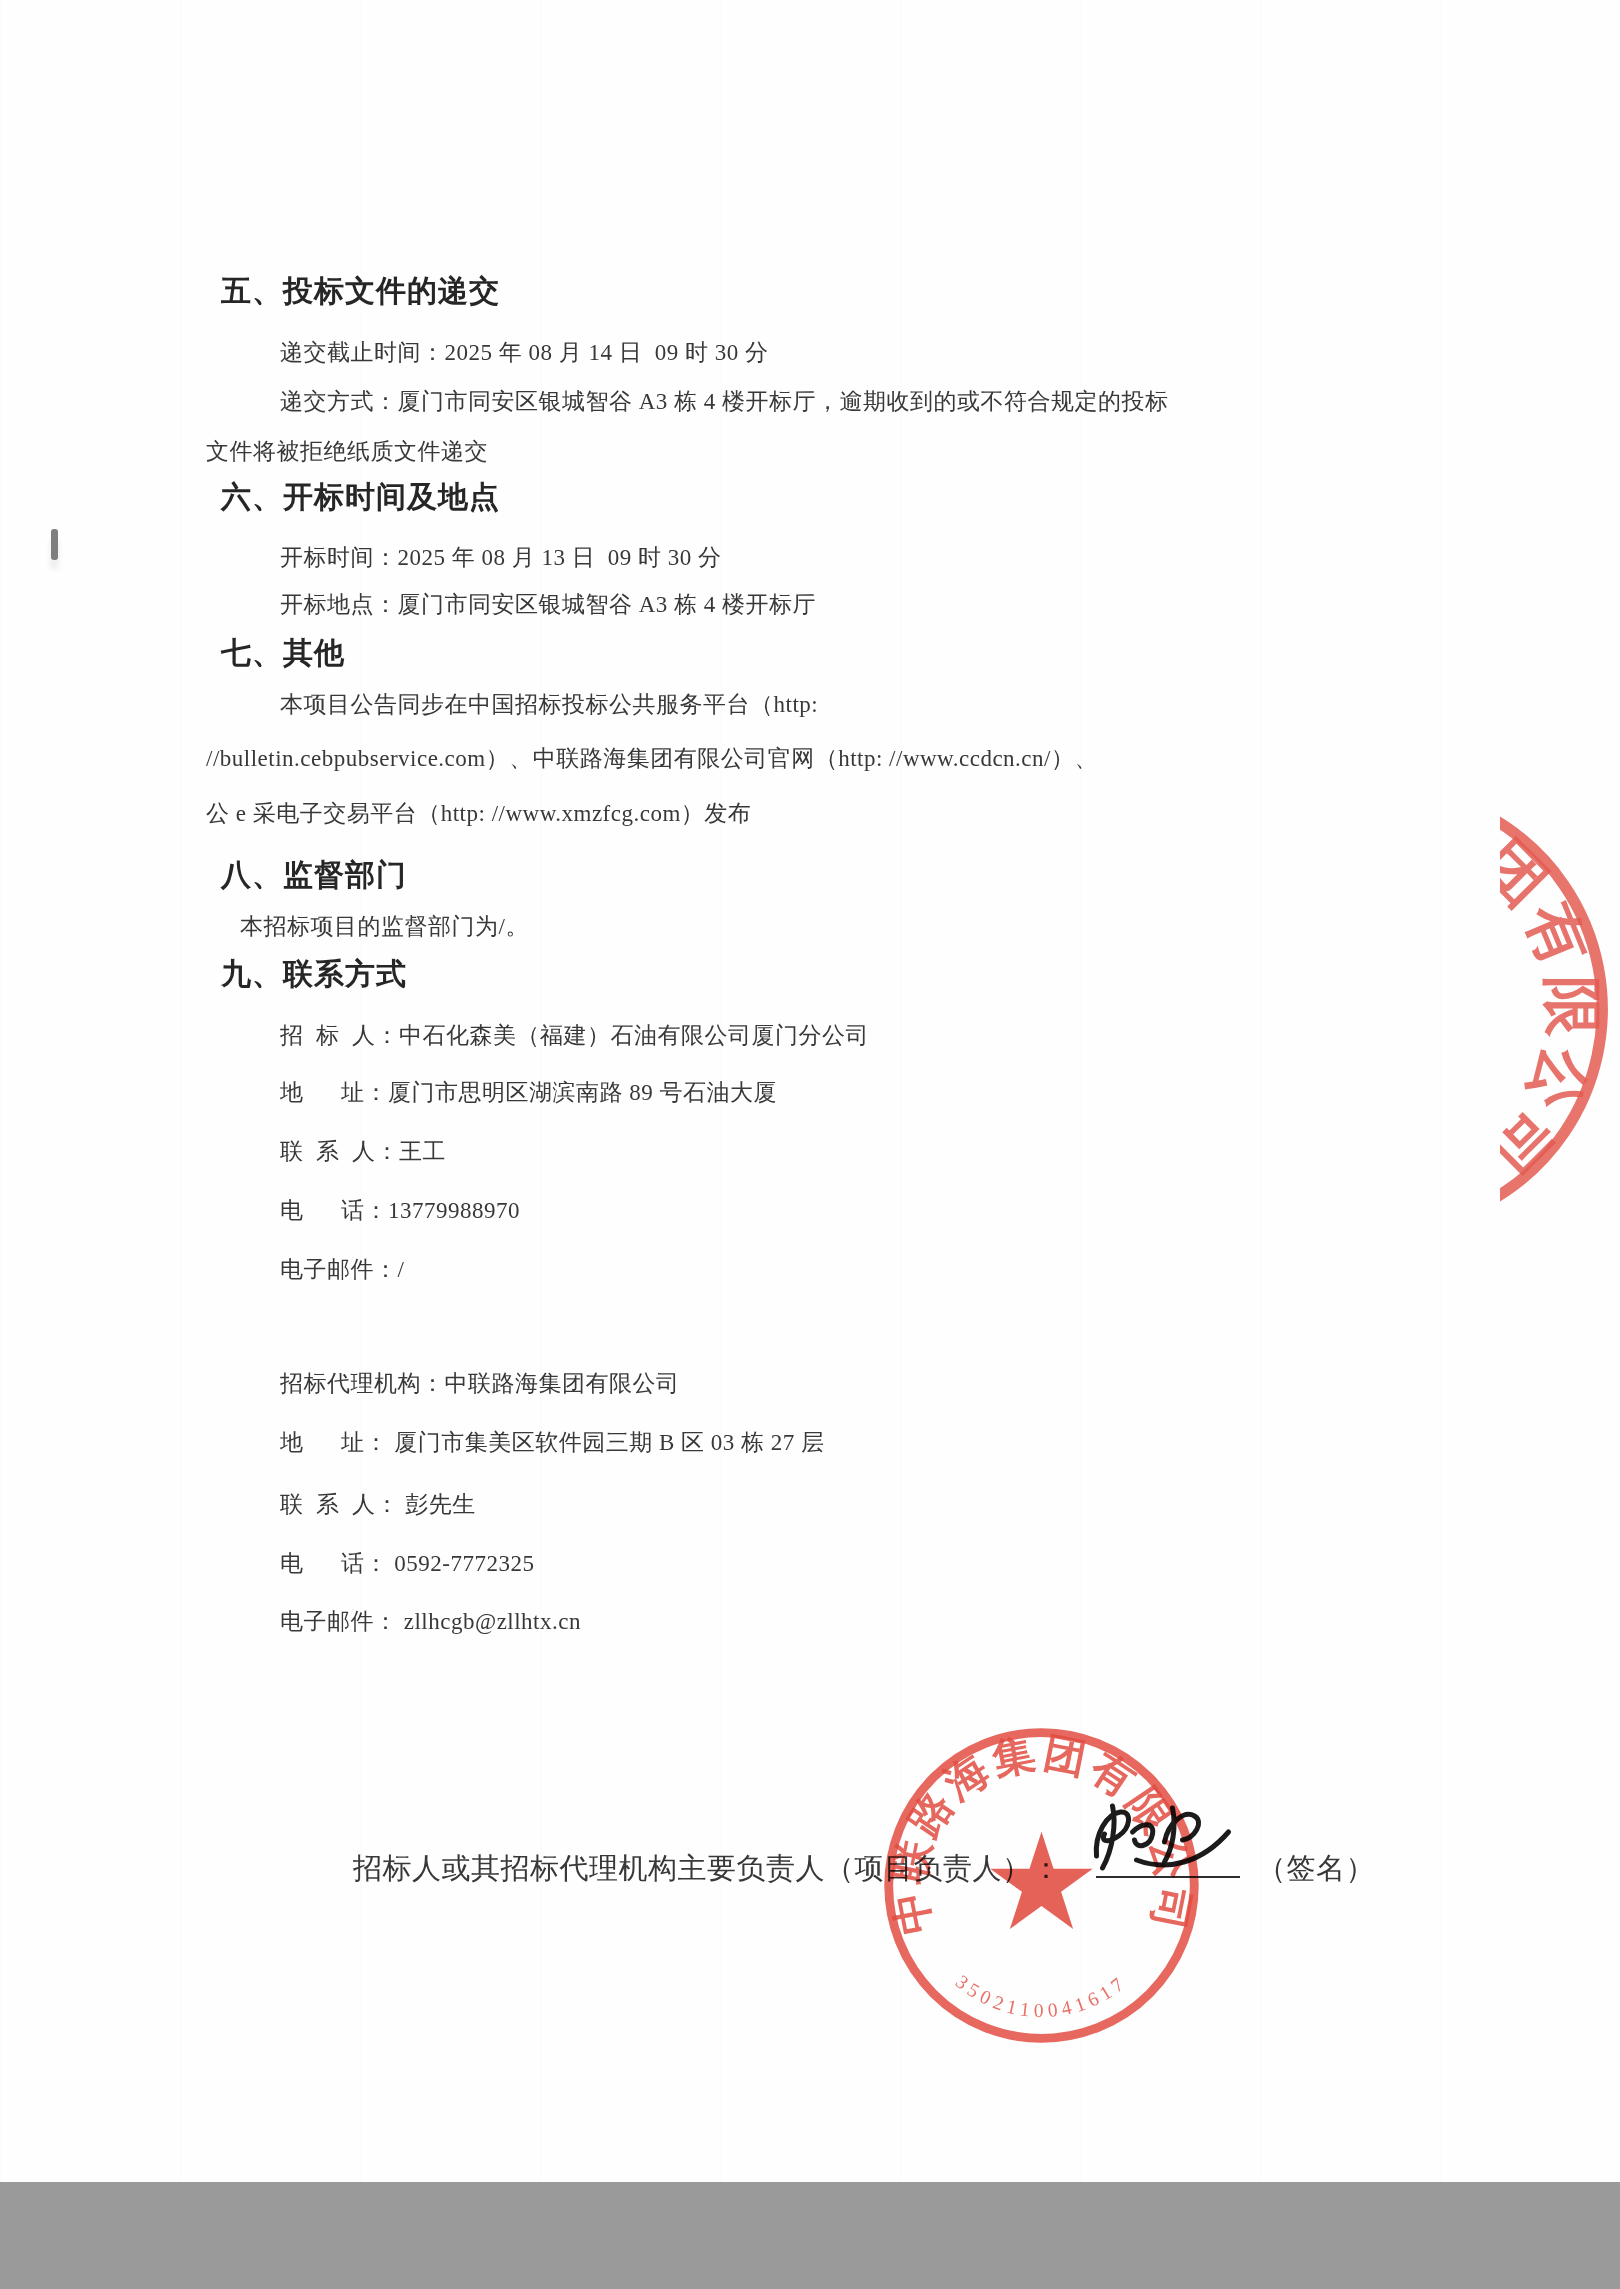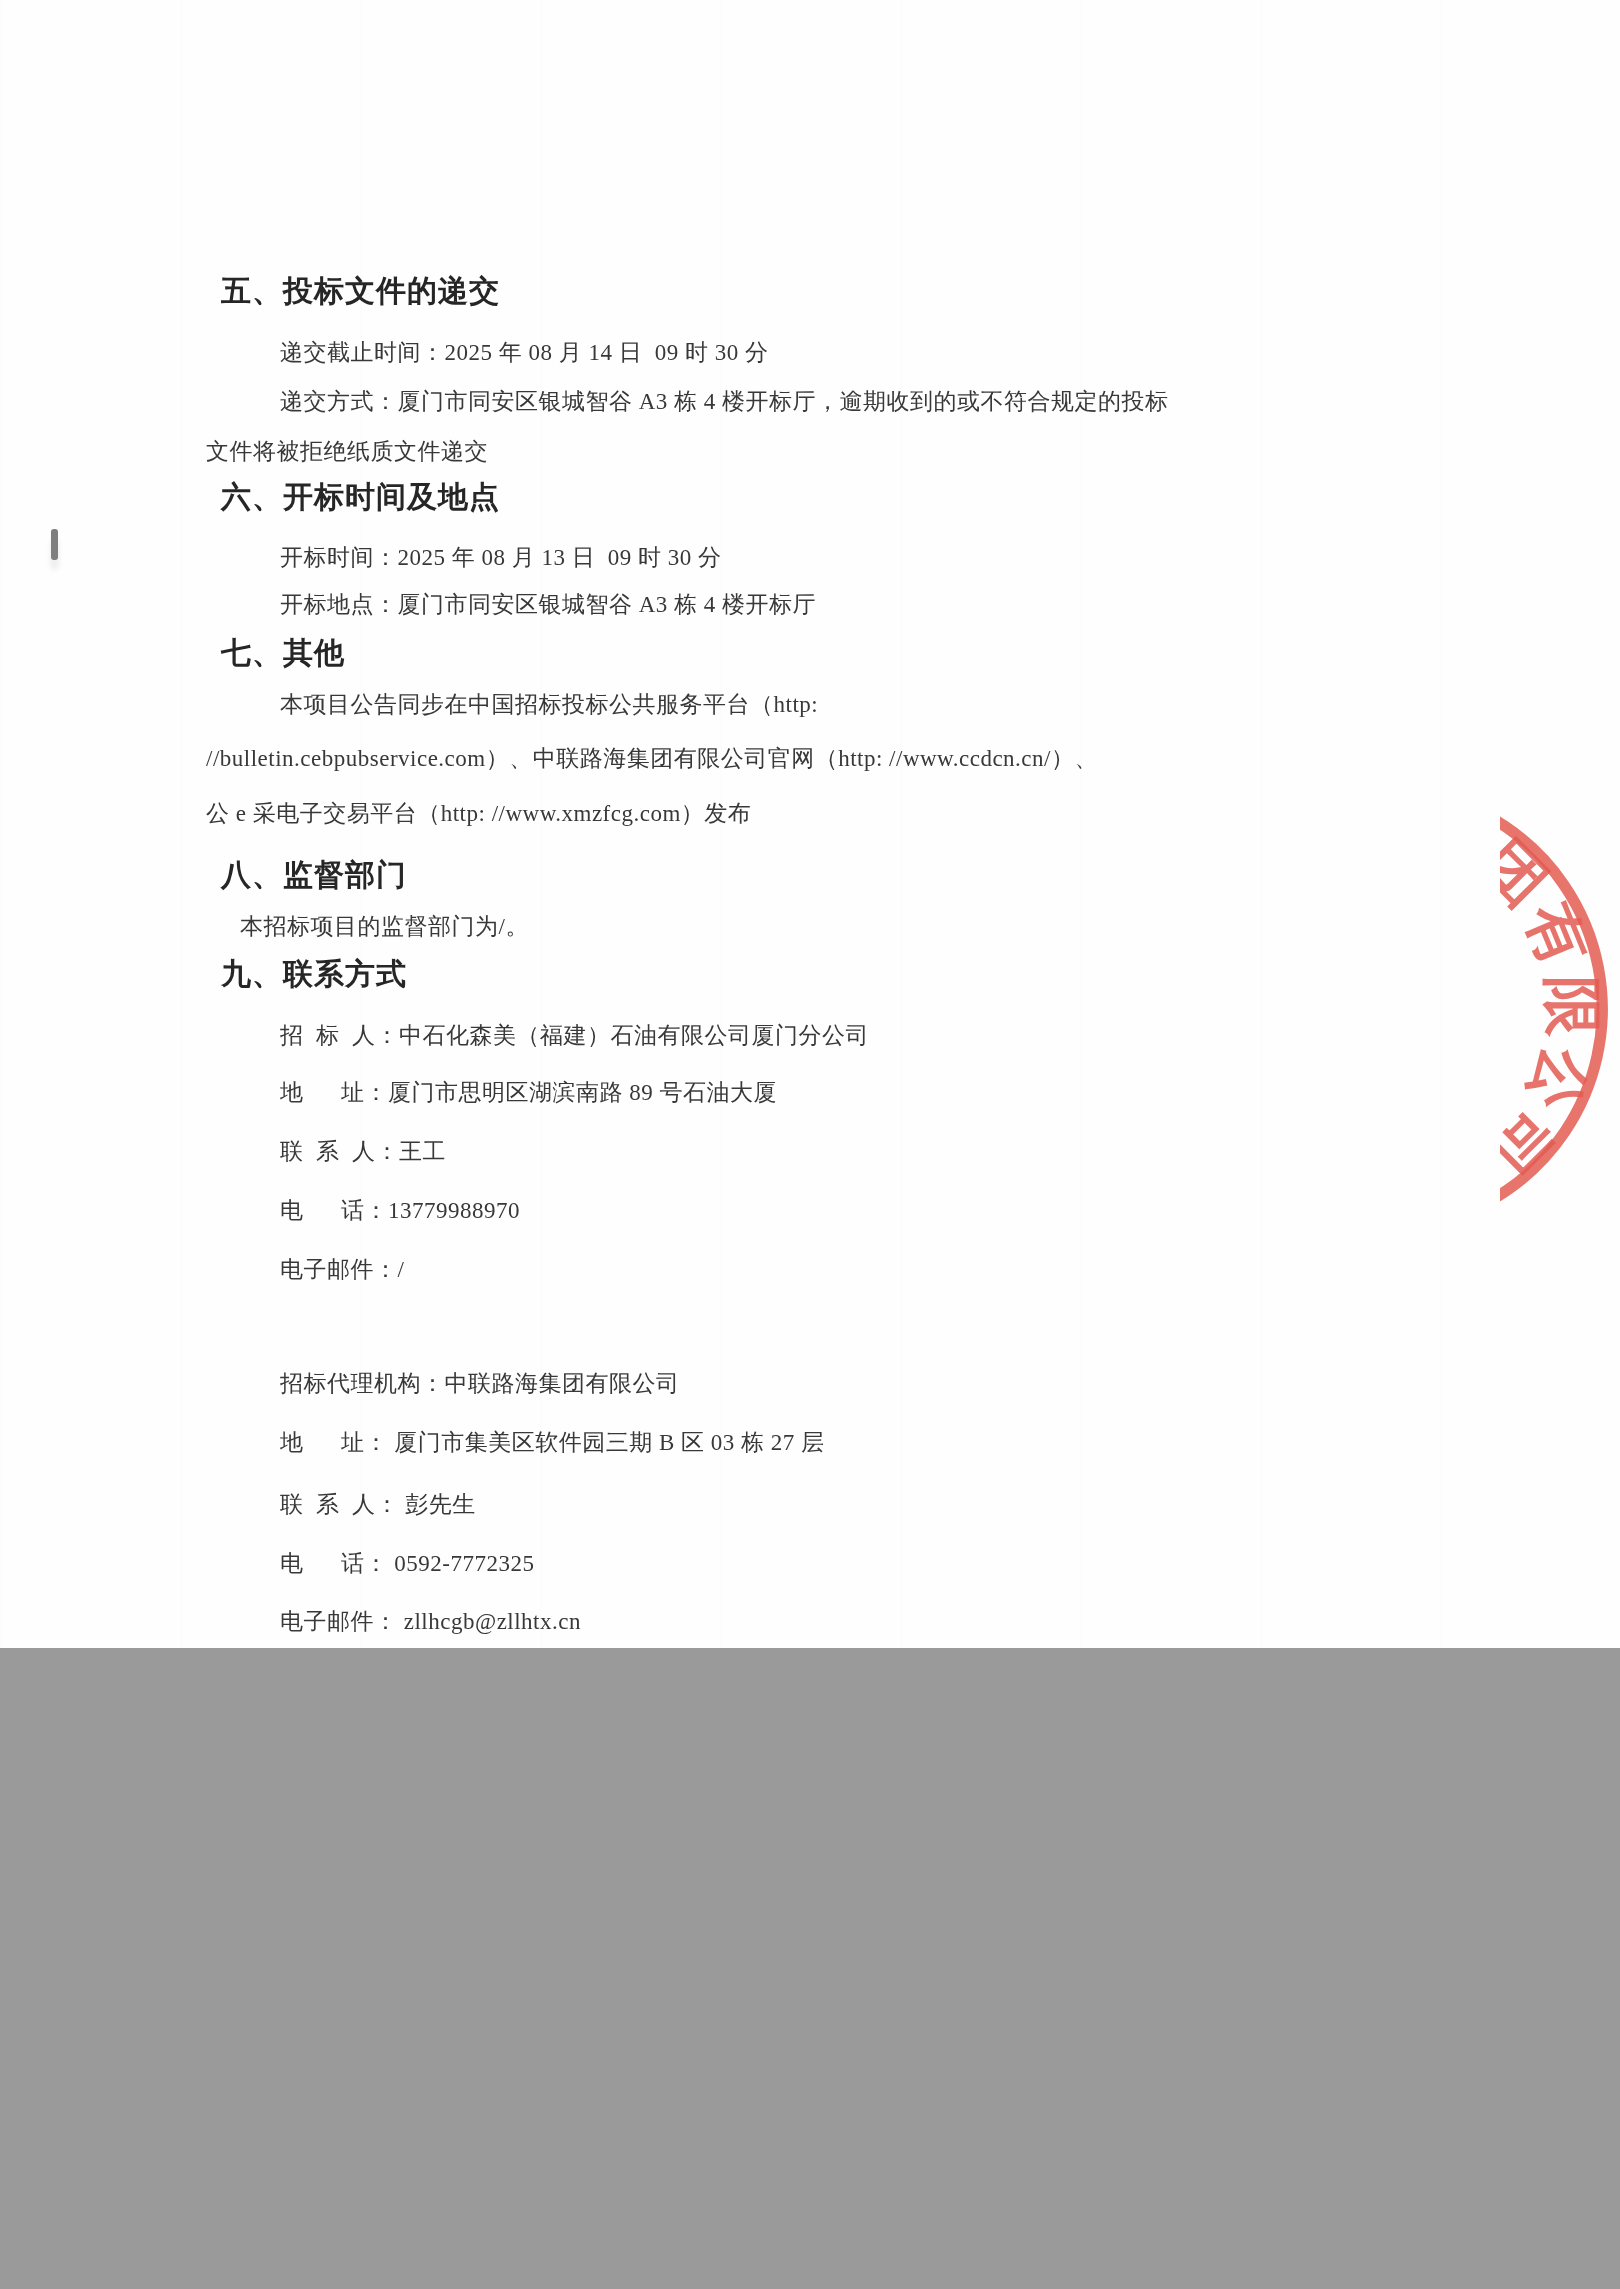--- a/index.html
+++ b/index.html
@@ -1,19 +1,19 @@
 <!DOCTYPE html>
 <html><head>
 <meta charset="utf-8">
 <style>
   html,body{margin:0;padding:0;}
   body{background:#9a9a9a;}
   .page{
     position:relative;
-    width:1620px;height:1648px;
+    width:1620px;height:2182px;
     margin:0 auto;
     background:#fefefe;
     background-image:repeating-linear-gradient(90deg, rgba(0,0,0,0.008) 0 2px, transparent 2px 180px);
     overflow:hidden;
     font-family:"Liberation Serif","DejaVu Serif",serif;
     color:#333;
   }
   .hd{
     position:absolute;
     margin:0;

